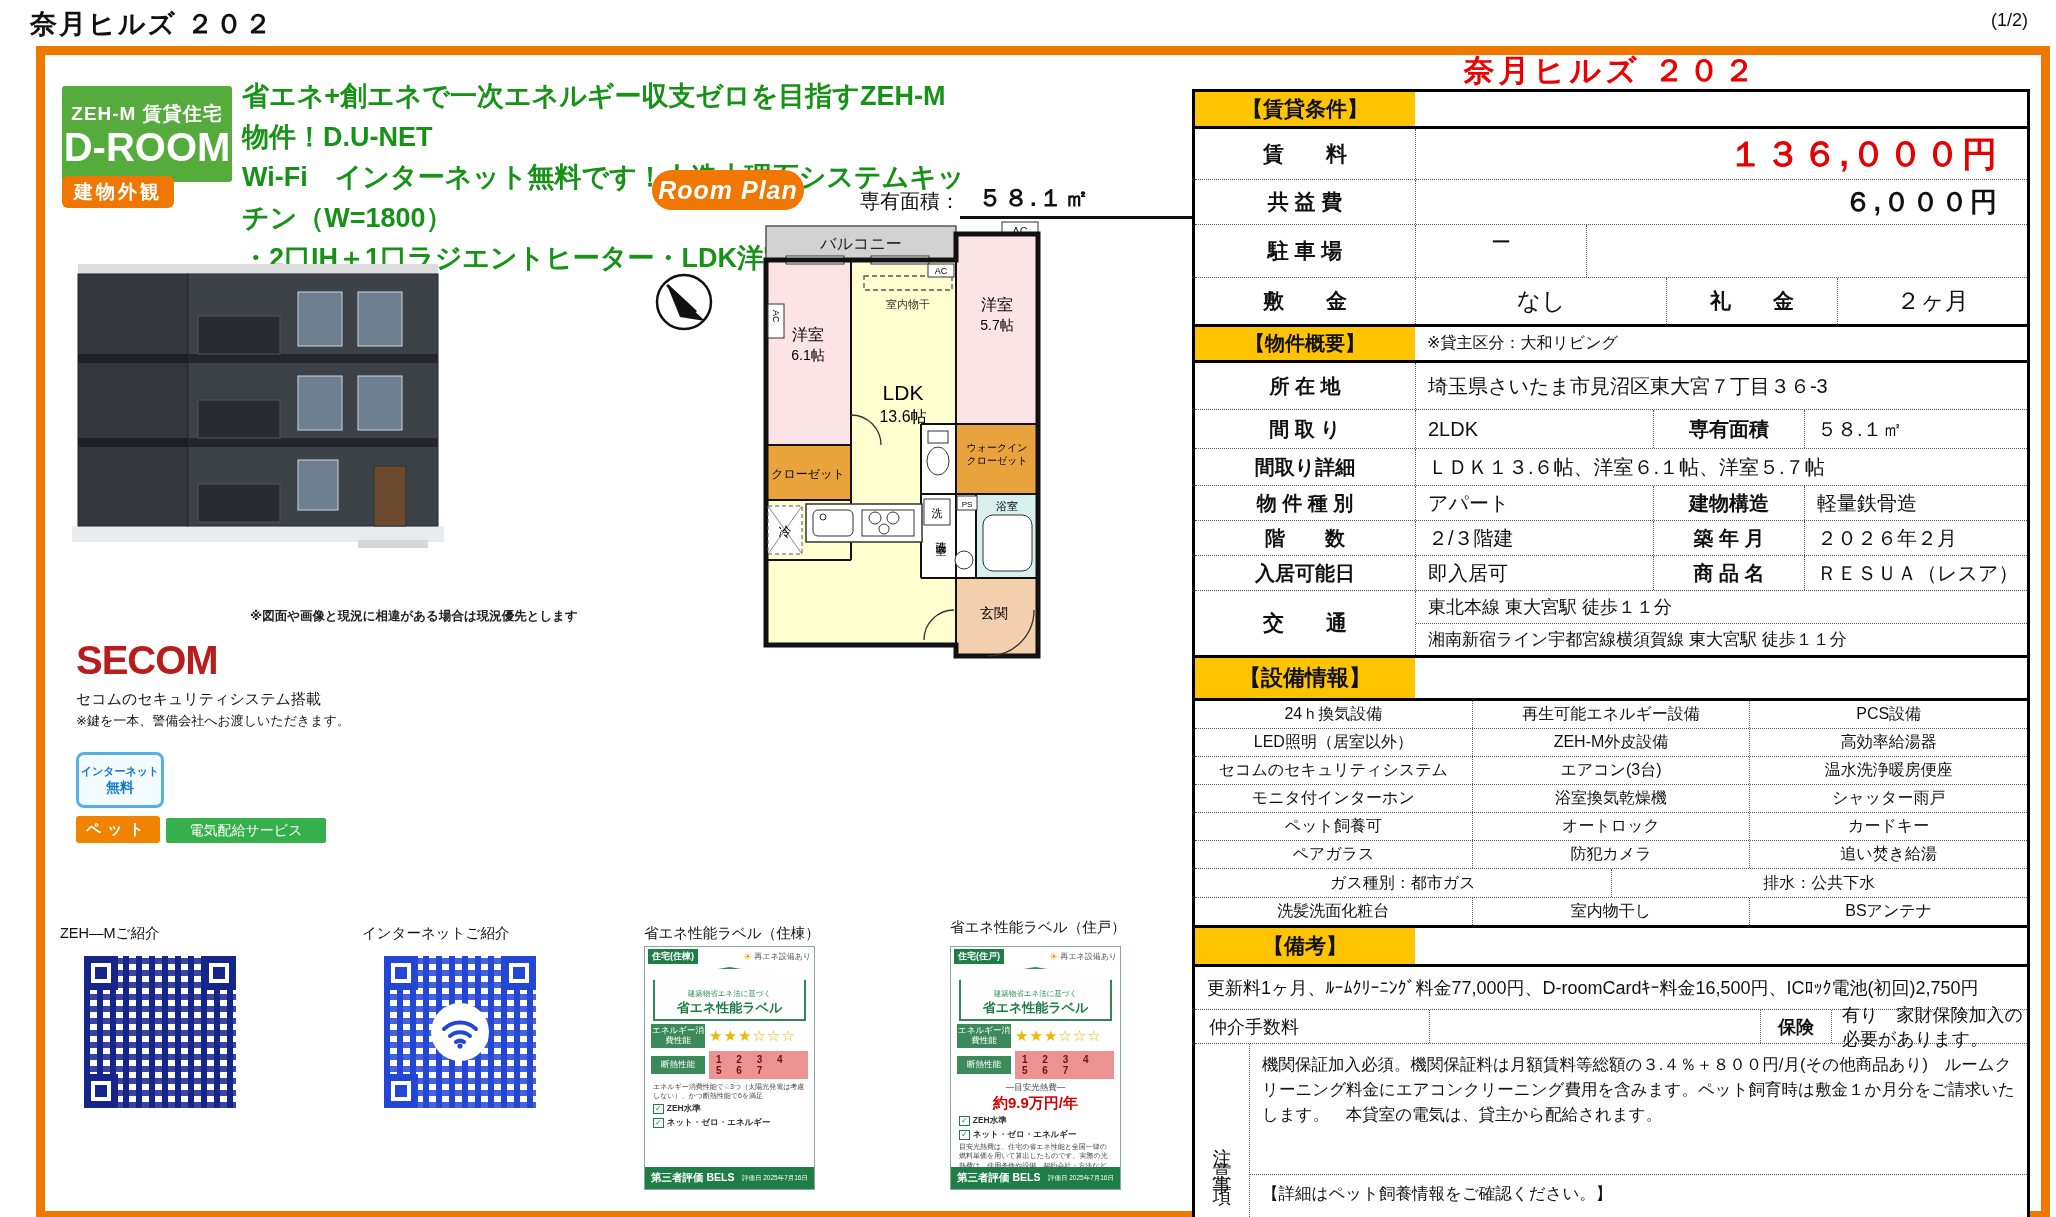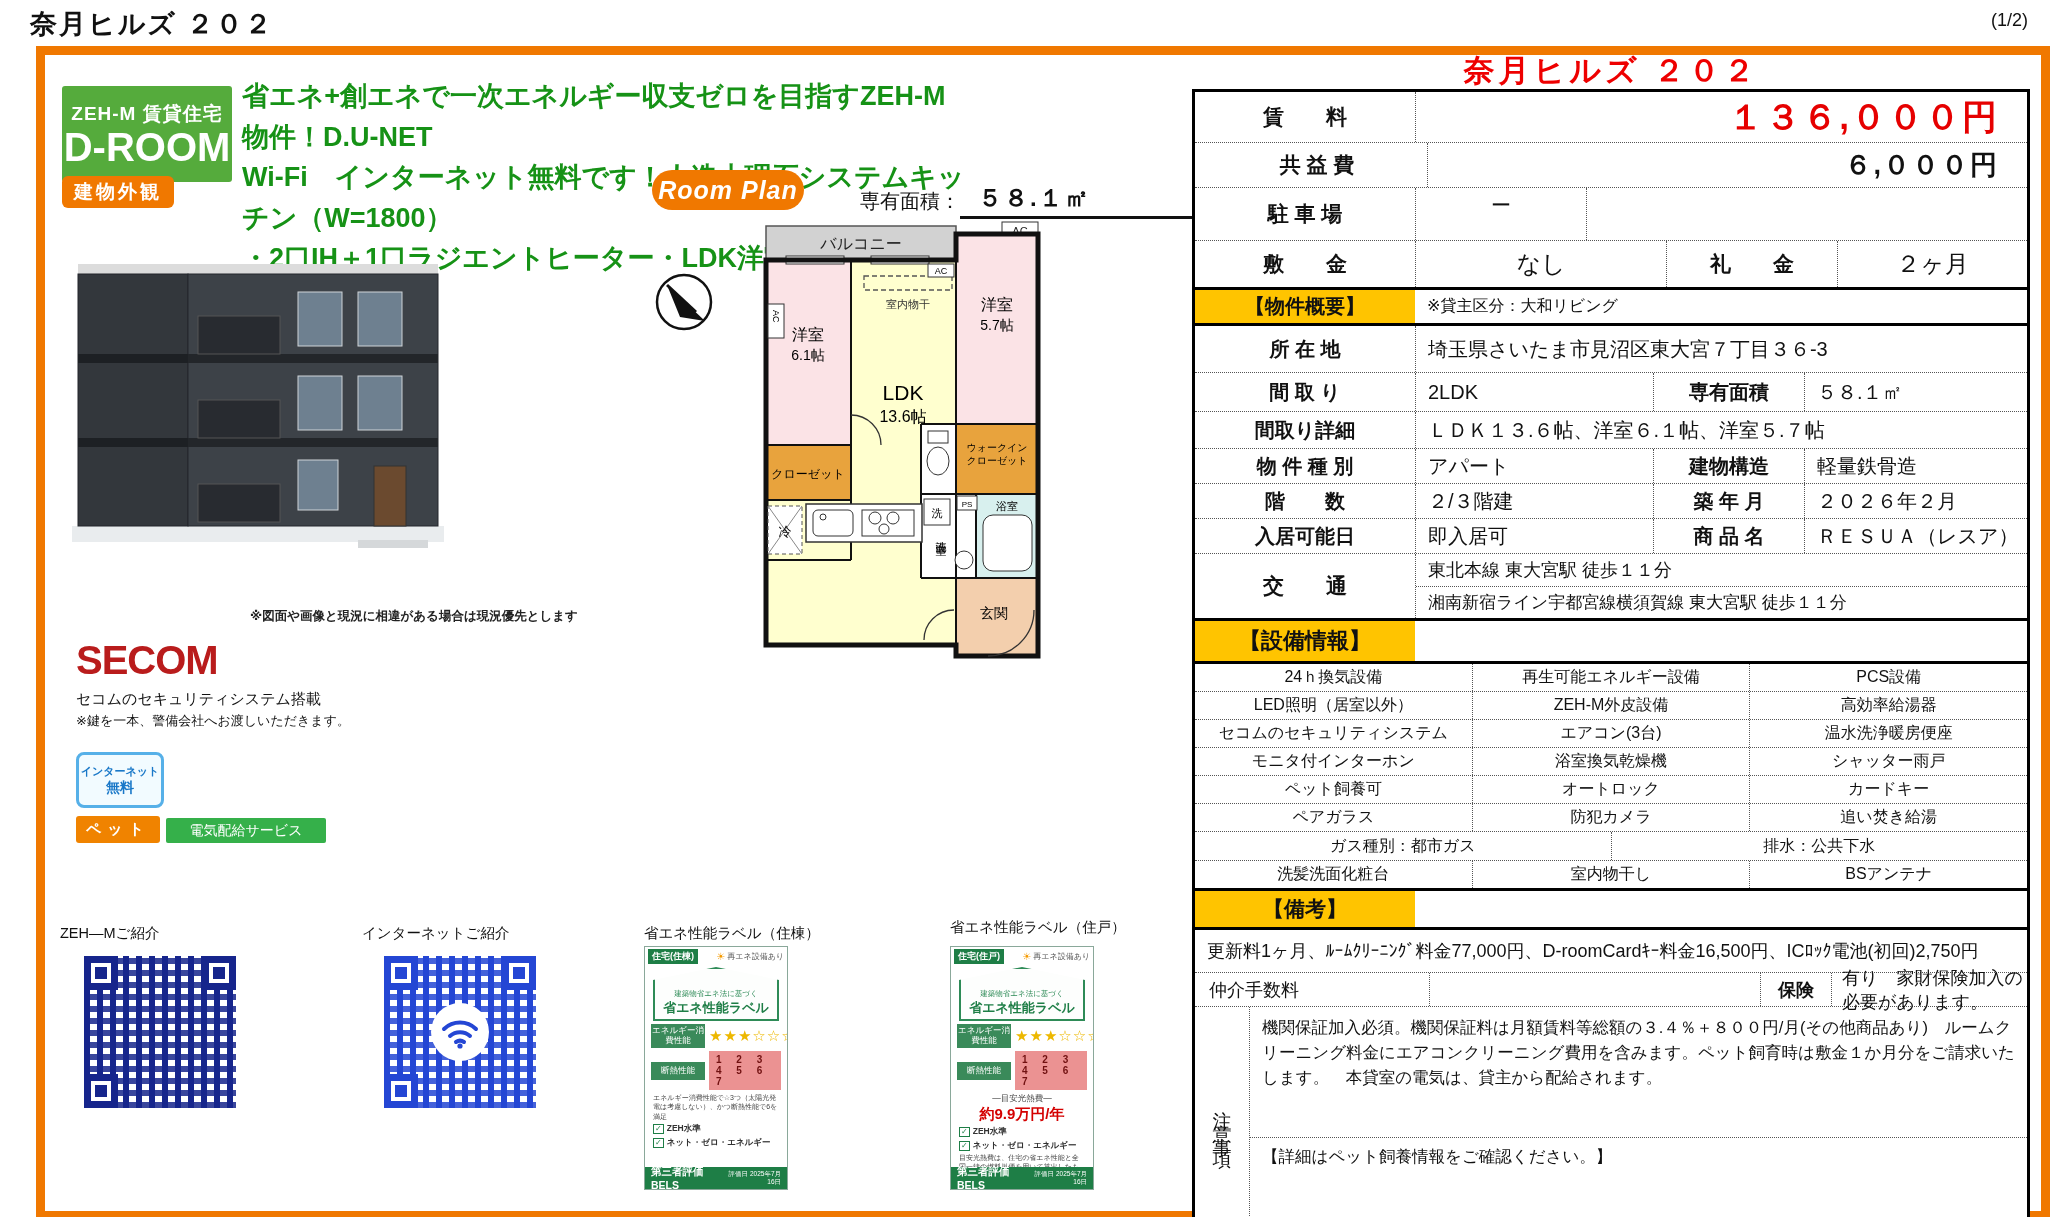--- a/index.html
+++ b/index.html
@@ -47,21 +47,21 @@
   .qr .fp{position:absolute;width:34px;height:34px;border:7px solid #16258c;background:#fff;box-sizing:border-box;}
   .qr .fp::after{content:"";position:absolute;left:4px;top:4px;width:12px;height:12px;background:#16258c;}
   .qr .fp1{left:0;top:0;} .qr .fp2{right:0;top:0;} .qr .fp3{left:0;bottom:0;}
   .qr2{background:
       repeating-linear-gradient(0deg,rgba(36,70,212,.85) 0 6px,transparent 6px 12px),
       repeating-linear-gradient(90deg,#2446d4 0 6px,#fff 6px 13px);}
   .qr2 .fp{border-color:#2446d4;} .qr2 .fp::after{background:#2446d4;}
   .qr-center{position:absolute;left:50%;top:50%;transform:translate(-50%,-50%);width:58px;height:58px;
              border-radius:50%;background:#fff;display:flex;align-items:center;justify-content:center;}
   
-  .ecard{position:absolute;width:144px;height:244px;background:#fff;border:1px solid #8aa89a;
+  .ecard{position:absolute;width:171px;height:244px;background:#fff;border:1px solid #8aa89a;
          box-sizing:border-box;overflow:hidden;}
   .ec-top{display:flex;justify-content:space-between;align-items:center;padding:2px 3px 0 3px;}
   .ec-type{background:#1e7e46;color:#fff;font-size:9px;padding:1px 4px;font-weight:bold;}
   .ec-renew{font-size:8px;color:#555;display:flex;align-items:center;gap:2px;}
   .ec-sun{color:#f59a00;font-size:10px;}
   .ec-house{margin:3px 8px 2px 8px;border:2px solid #2e8b57;background:#fdfefd;
             clip-path:polygon(50% 0,100% 24%,100% 100%,0 100%,0 24%);
             display:flex;flex-direction:column;align-items:center;justify-content:flex-end;height:48px;padding-bottom:2px;text-align:right;}
   .ec-law{font-size:7.5px;color:#2e8b57;}
   .ec-title{font-size:13px;font-weight:bold;color:#1e7e46;}
@@ -371,25 +371,29 @@
     <text x="172" y="260" font-size="12" text-anchor="middle">クローゼット</text>
     <text x="361" y="233" font-size="10" text-anchor="middle">ウォークイン</text>
     <text x="361" y="246" font-size="10" text-anchor="middle">クローゼット</text>
     <text x="358" y="400" font-size="14" text-anchor="middle">玄関</text>
   </svg>
 
   <div class="rpanel">
     <div class="rp-title">奈月ヒルズ ２０２</div>
 
     <div class="sect">
+      <div class="yhead">
+        <div class="ybox">【賃貸条件】</div>
+        <div class="ynote"></div>
+      </div>
       <div class="row" style="height:50px;">
         <div class="lbl">賃　　料</div>
         <div class="val rent">１３６,０００円</div>
       </div>
-      <div class="row dtop" style="height:44px;padding-left:12px;">
+      <div class="row dtop" style="height:44px;">
         <div class="lbl">共 益 費</div>
         <div class="val fee">６,０００円</div>
       </div>
       <div class="row dtop" style="height:52px;">
         <div class="lbl">駐 車 場</div>
         <div class="val center" style="flex:0 0 170px;border-right:1px dotted #555;align-items:flex-start;padding-top:4px;">ー</div>
         <div style="flex:1;"></div>
       </div>
       <div class="row dtop" style="height:46px;">
         <div class="lbl">敷　　金</div>

